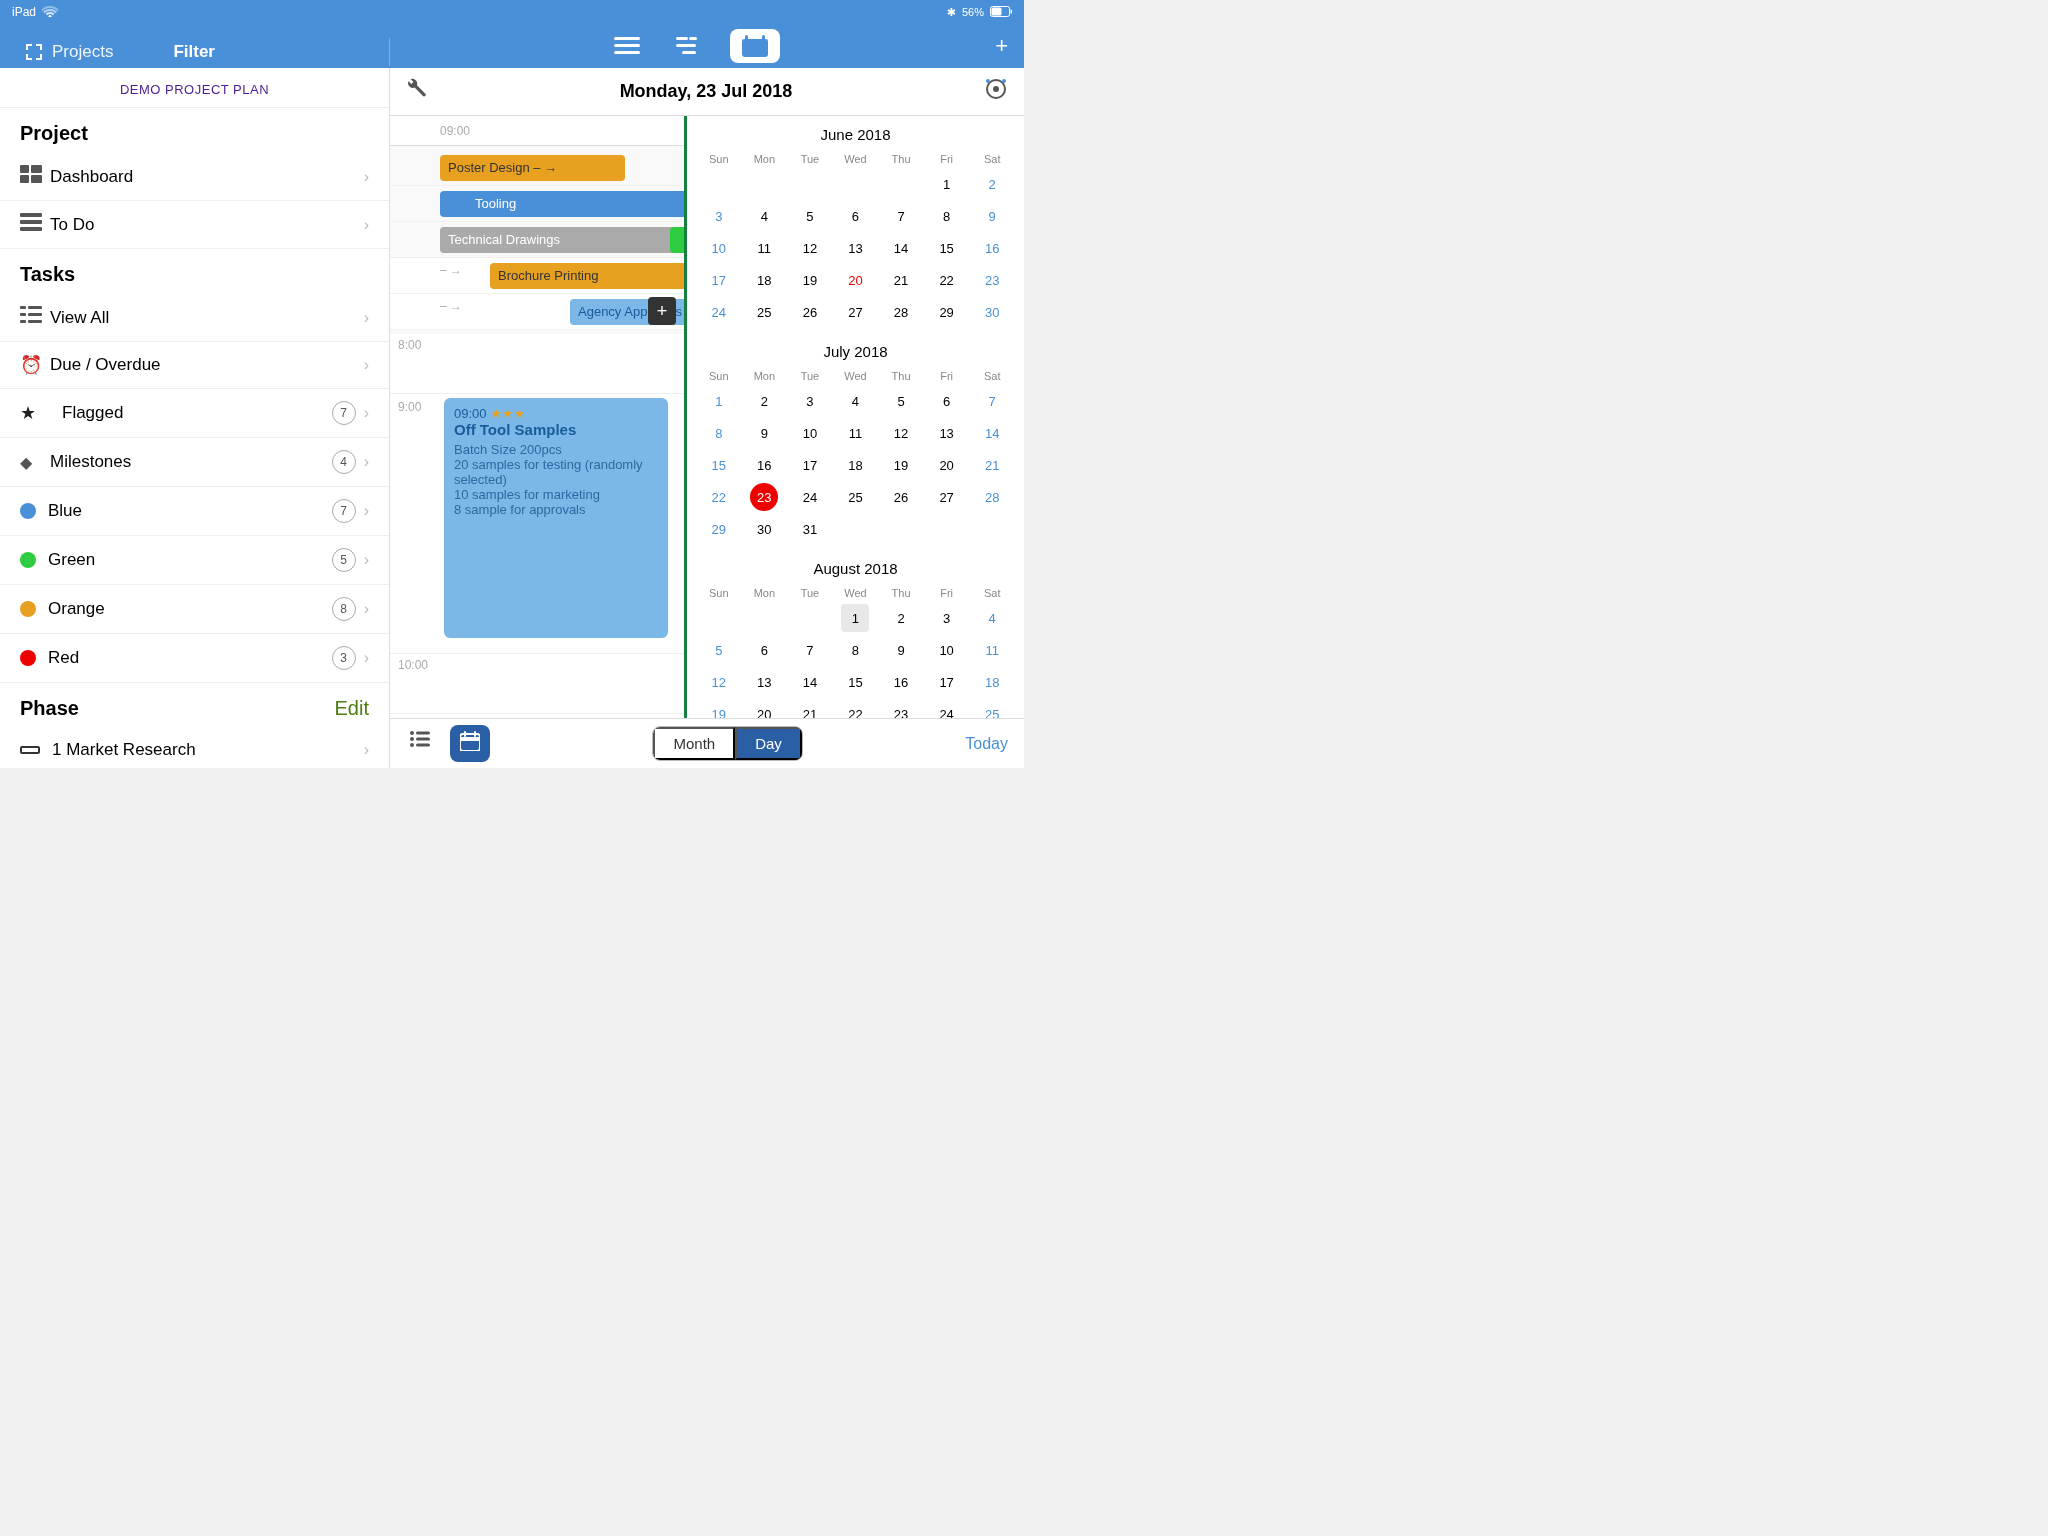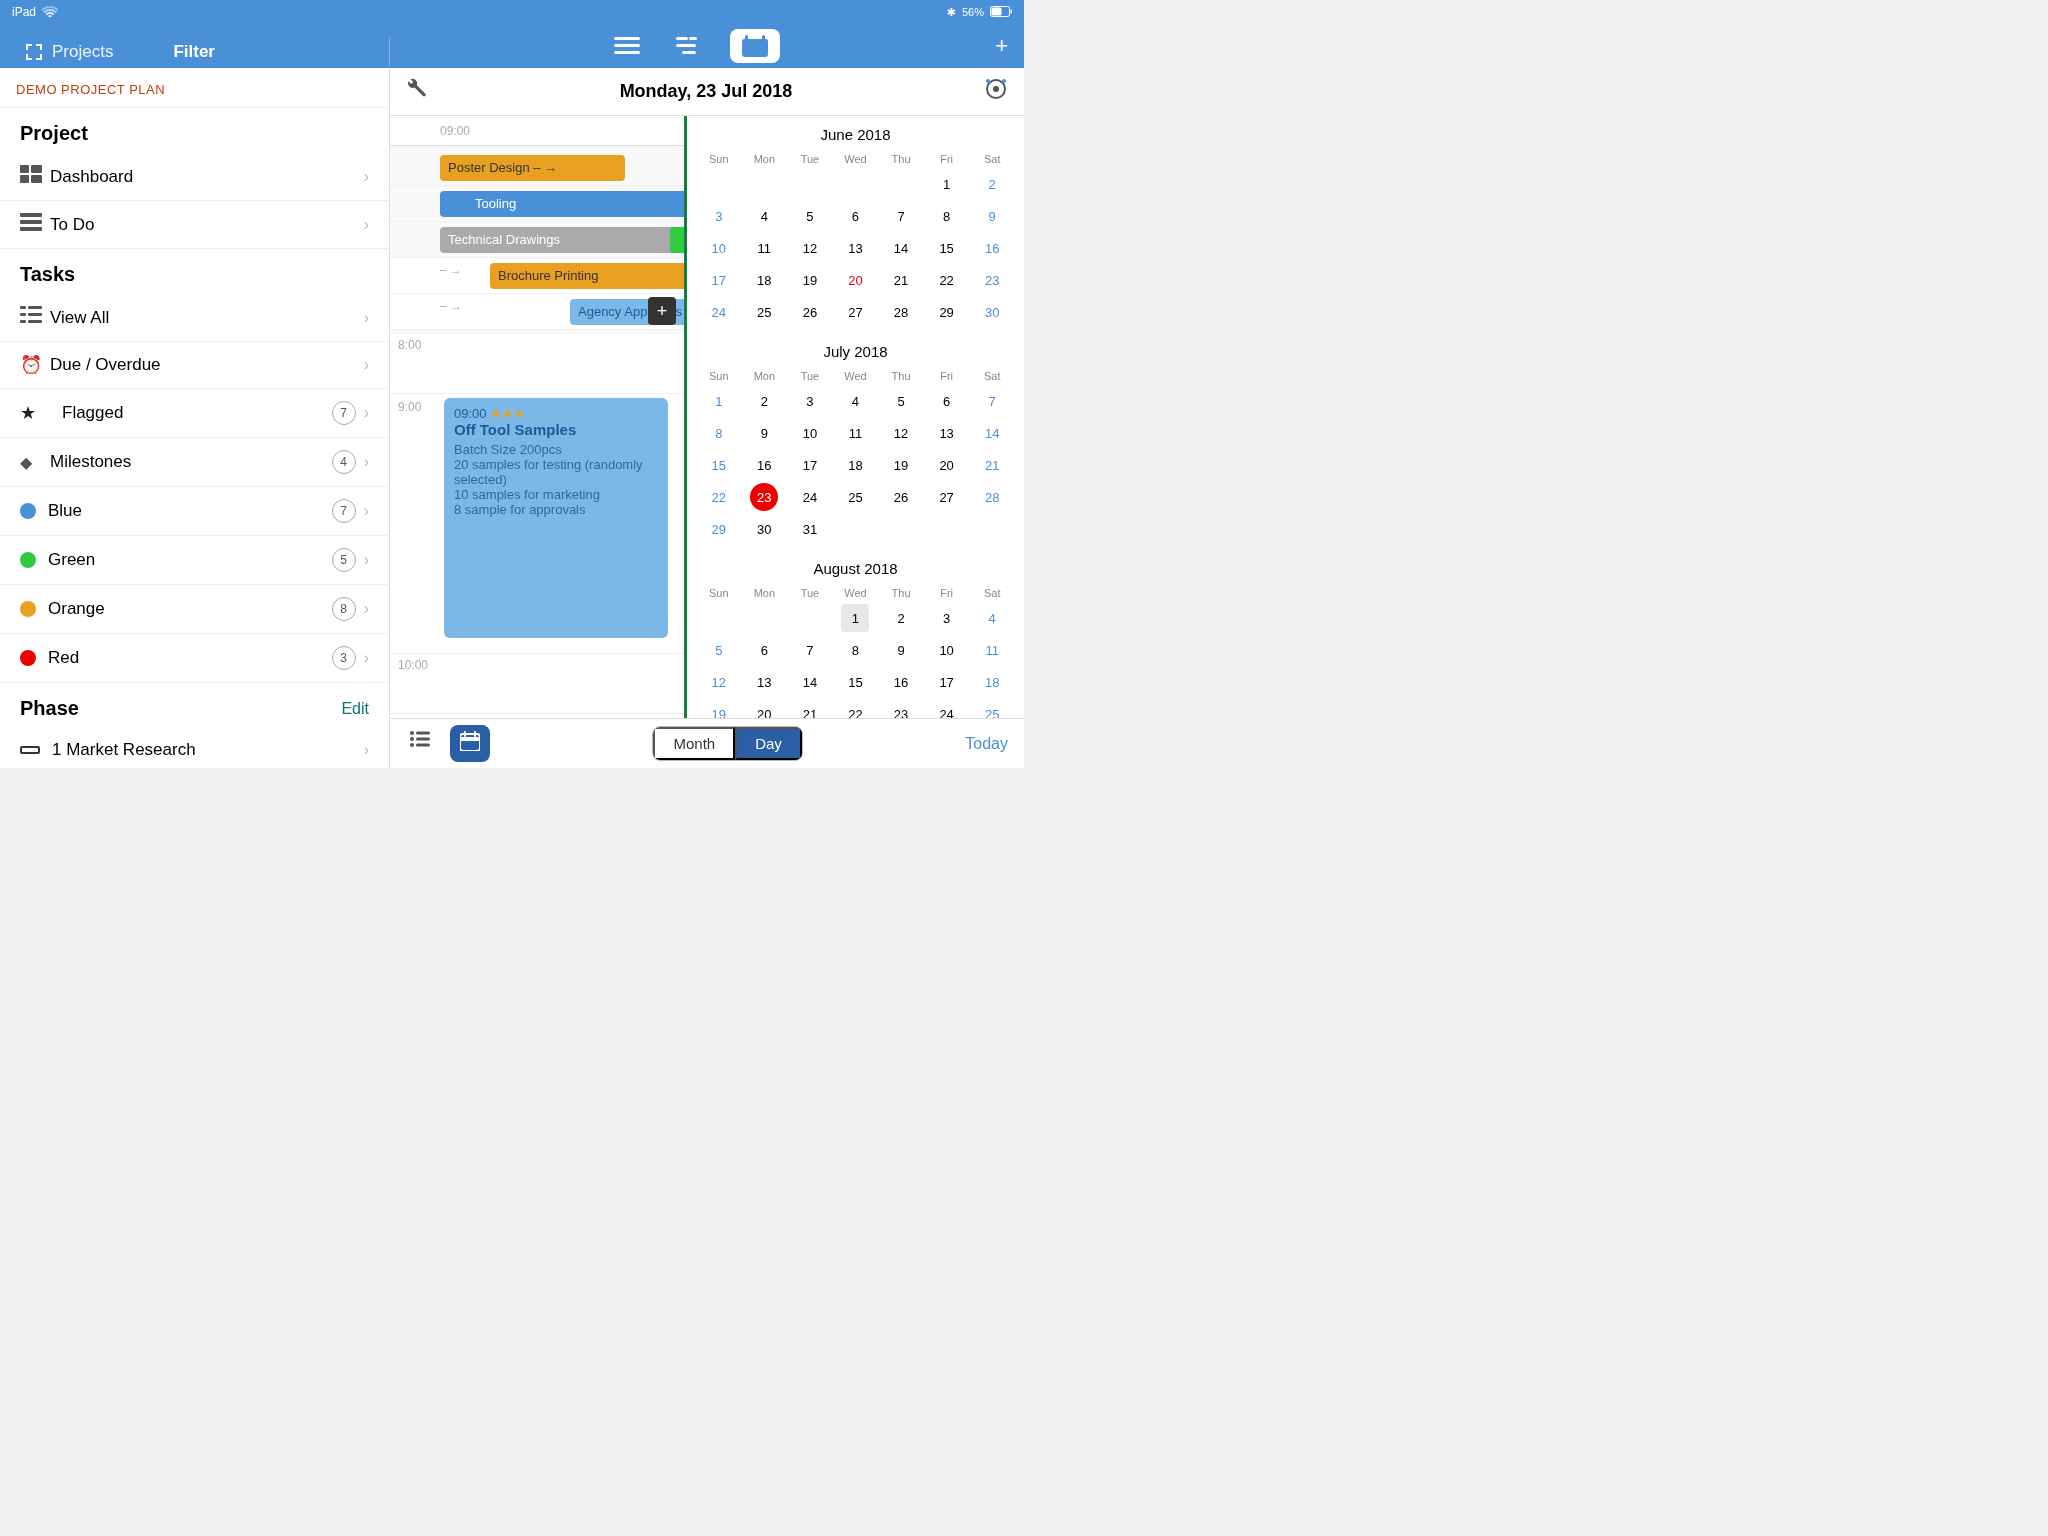--- a/index.html
+++ b/index.html
@@ -69,22 +69,23 @@
     .sidebar {
       width: 390px;
       background: white;
       display: flex;
       flex-direction: column;
       border-right: 1px solid #ddd;
       overflow-y: auto;
       flex-shrink: 0;
     }
     .sidebar-header {
+      text-align: center;
       padding: 14px 16px 10px;
-      color: #c2410c;
+      color: #4c1d95;
       font-size: 13px;
       letter-spacing: 0.5px;
       border-bottom: 1px solid #eee;
     }
 
     .sidebar-section-title {
       font-size: 20px;
       font-weight: 700;
       padding: 14px 20px 8px;
       color: #000;
@@ -131,21 +132,21 @@
     }
     .star-icon { color: #222; font-size: 18px; margin-right: 12px; }
 
     .phase-section {
       display: flex;
       align-items: center;
       padding: 14px 20px 8px;
       justify-content: space-between;
     }
     .phase-title { font-size: 20px; font-weight: 700; color: #000; }
-    .phase-edit { color: #0f766e; font-size: 16px; cursor: pointer; }
+    .phase-edit { color: #4d7c0f; font-size: 20px; cursor: pointer; }
 
     .phase-item {
       display: flex;
       align-items: center;
       padding: 12px 20px;
       border-bottom: 1px solid #eee;
       cursor: pointer;
     }
     .phase-marker {
       width: 20px;

